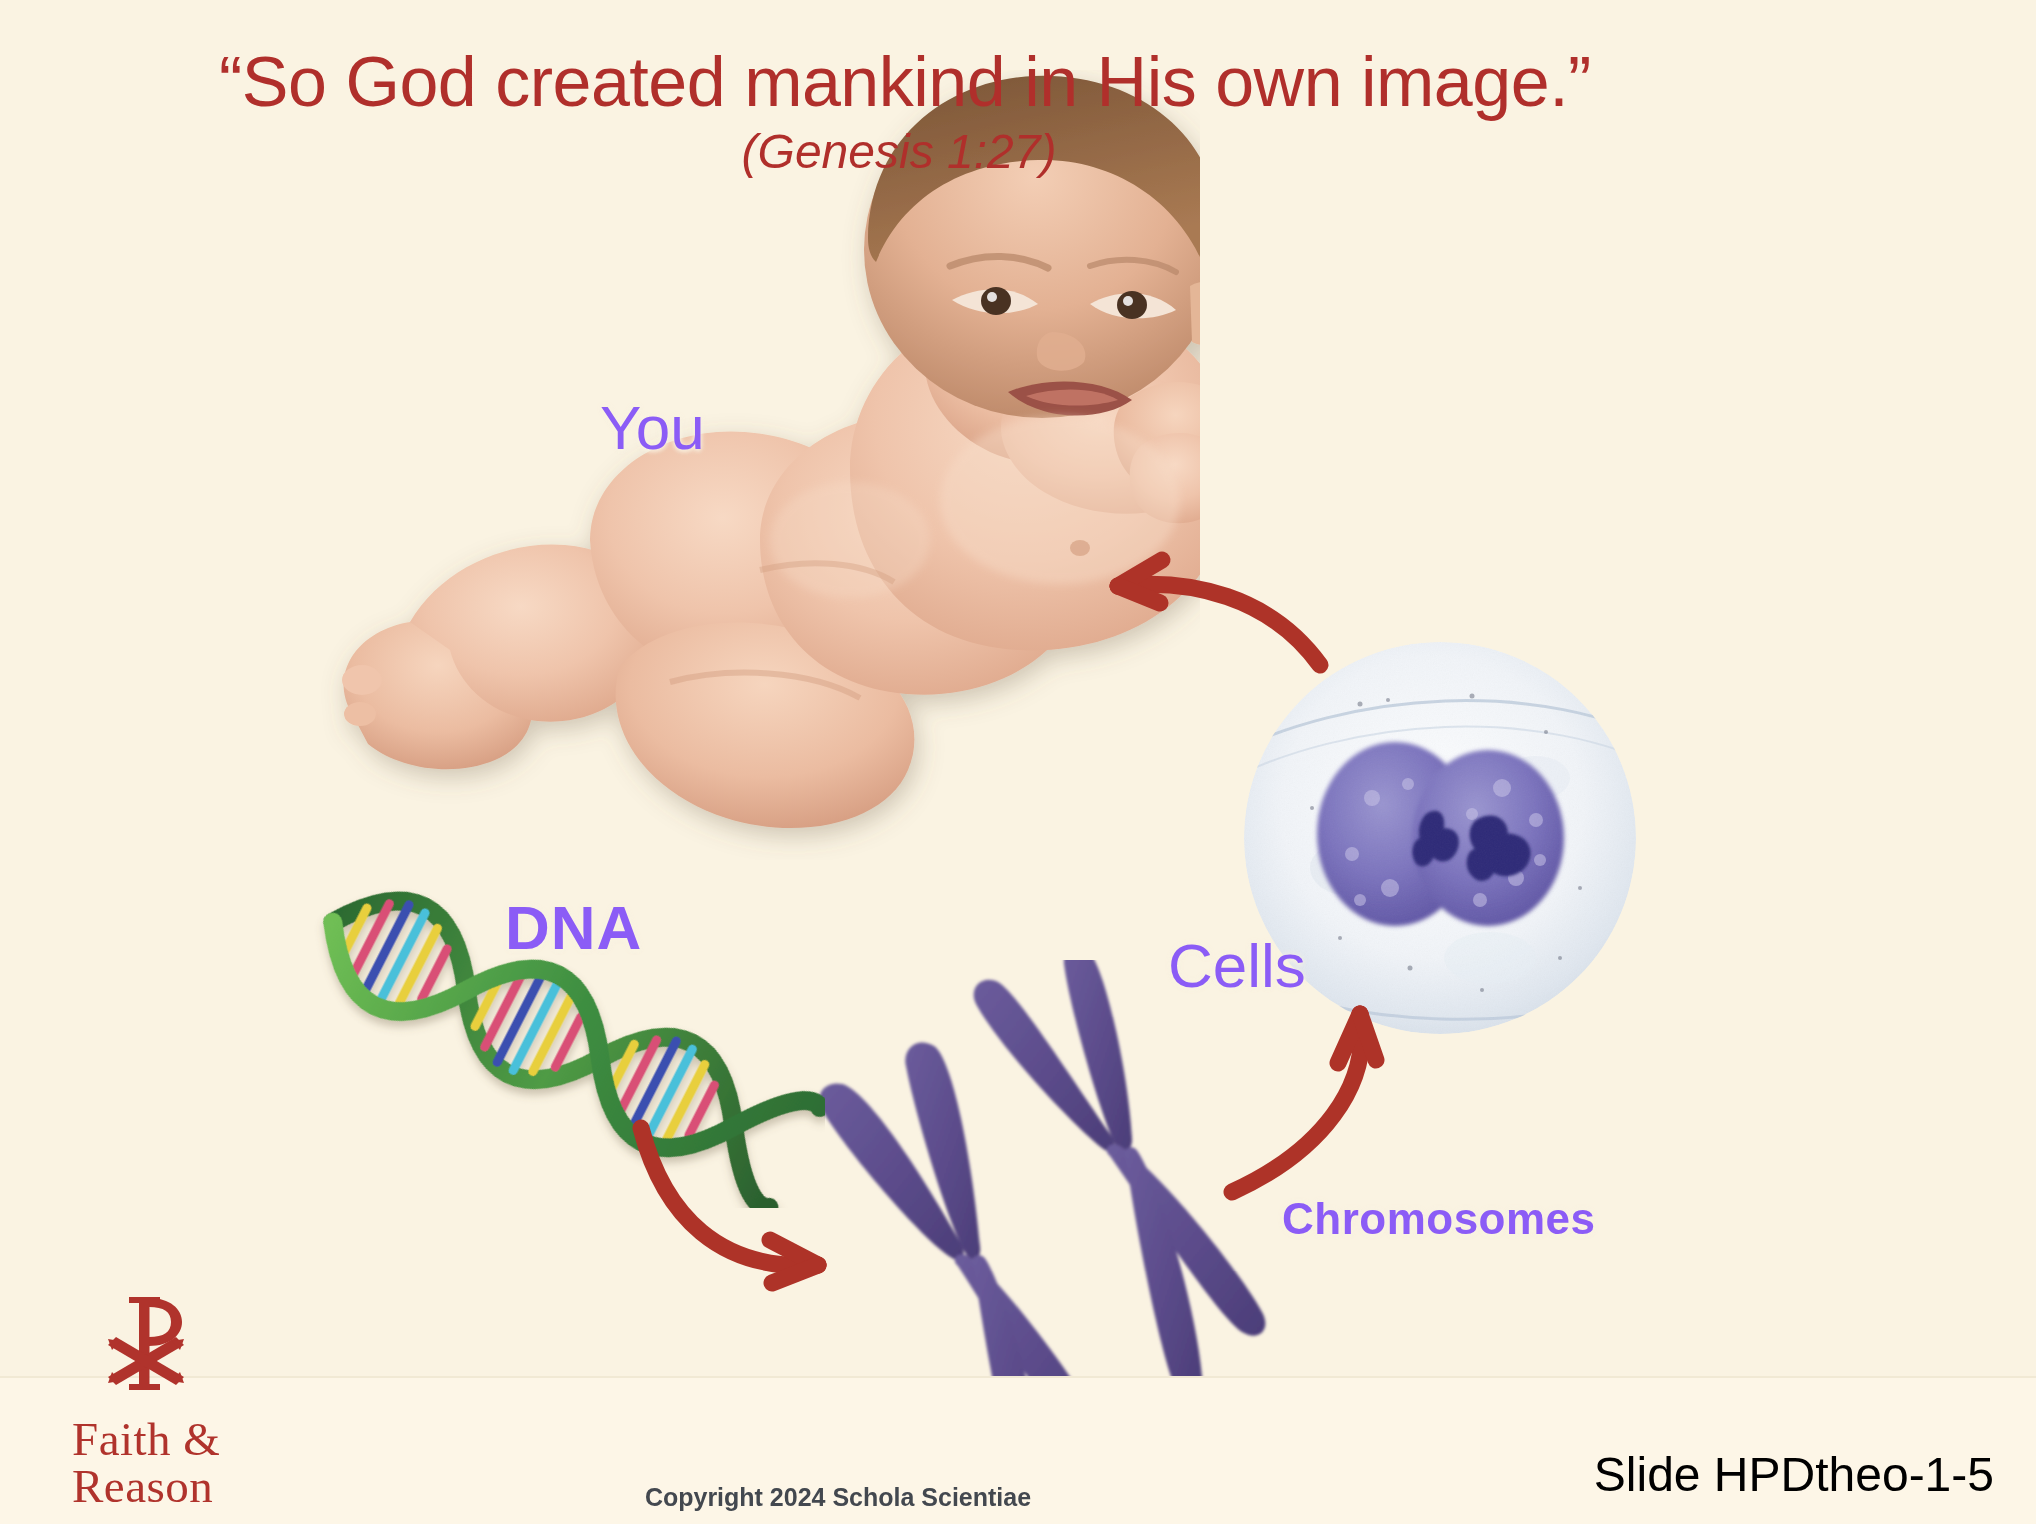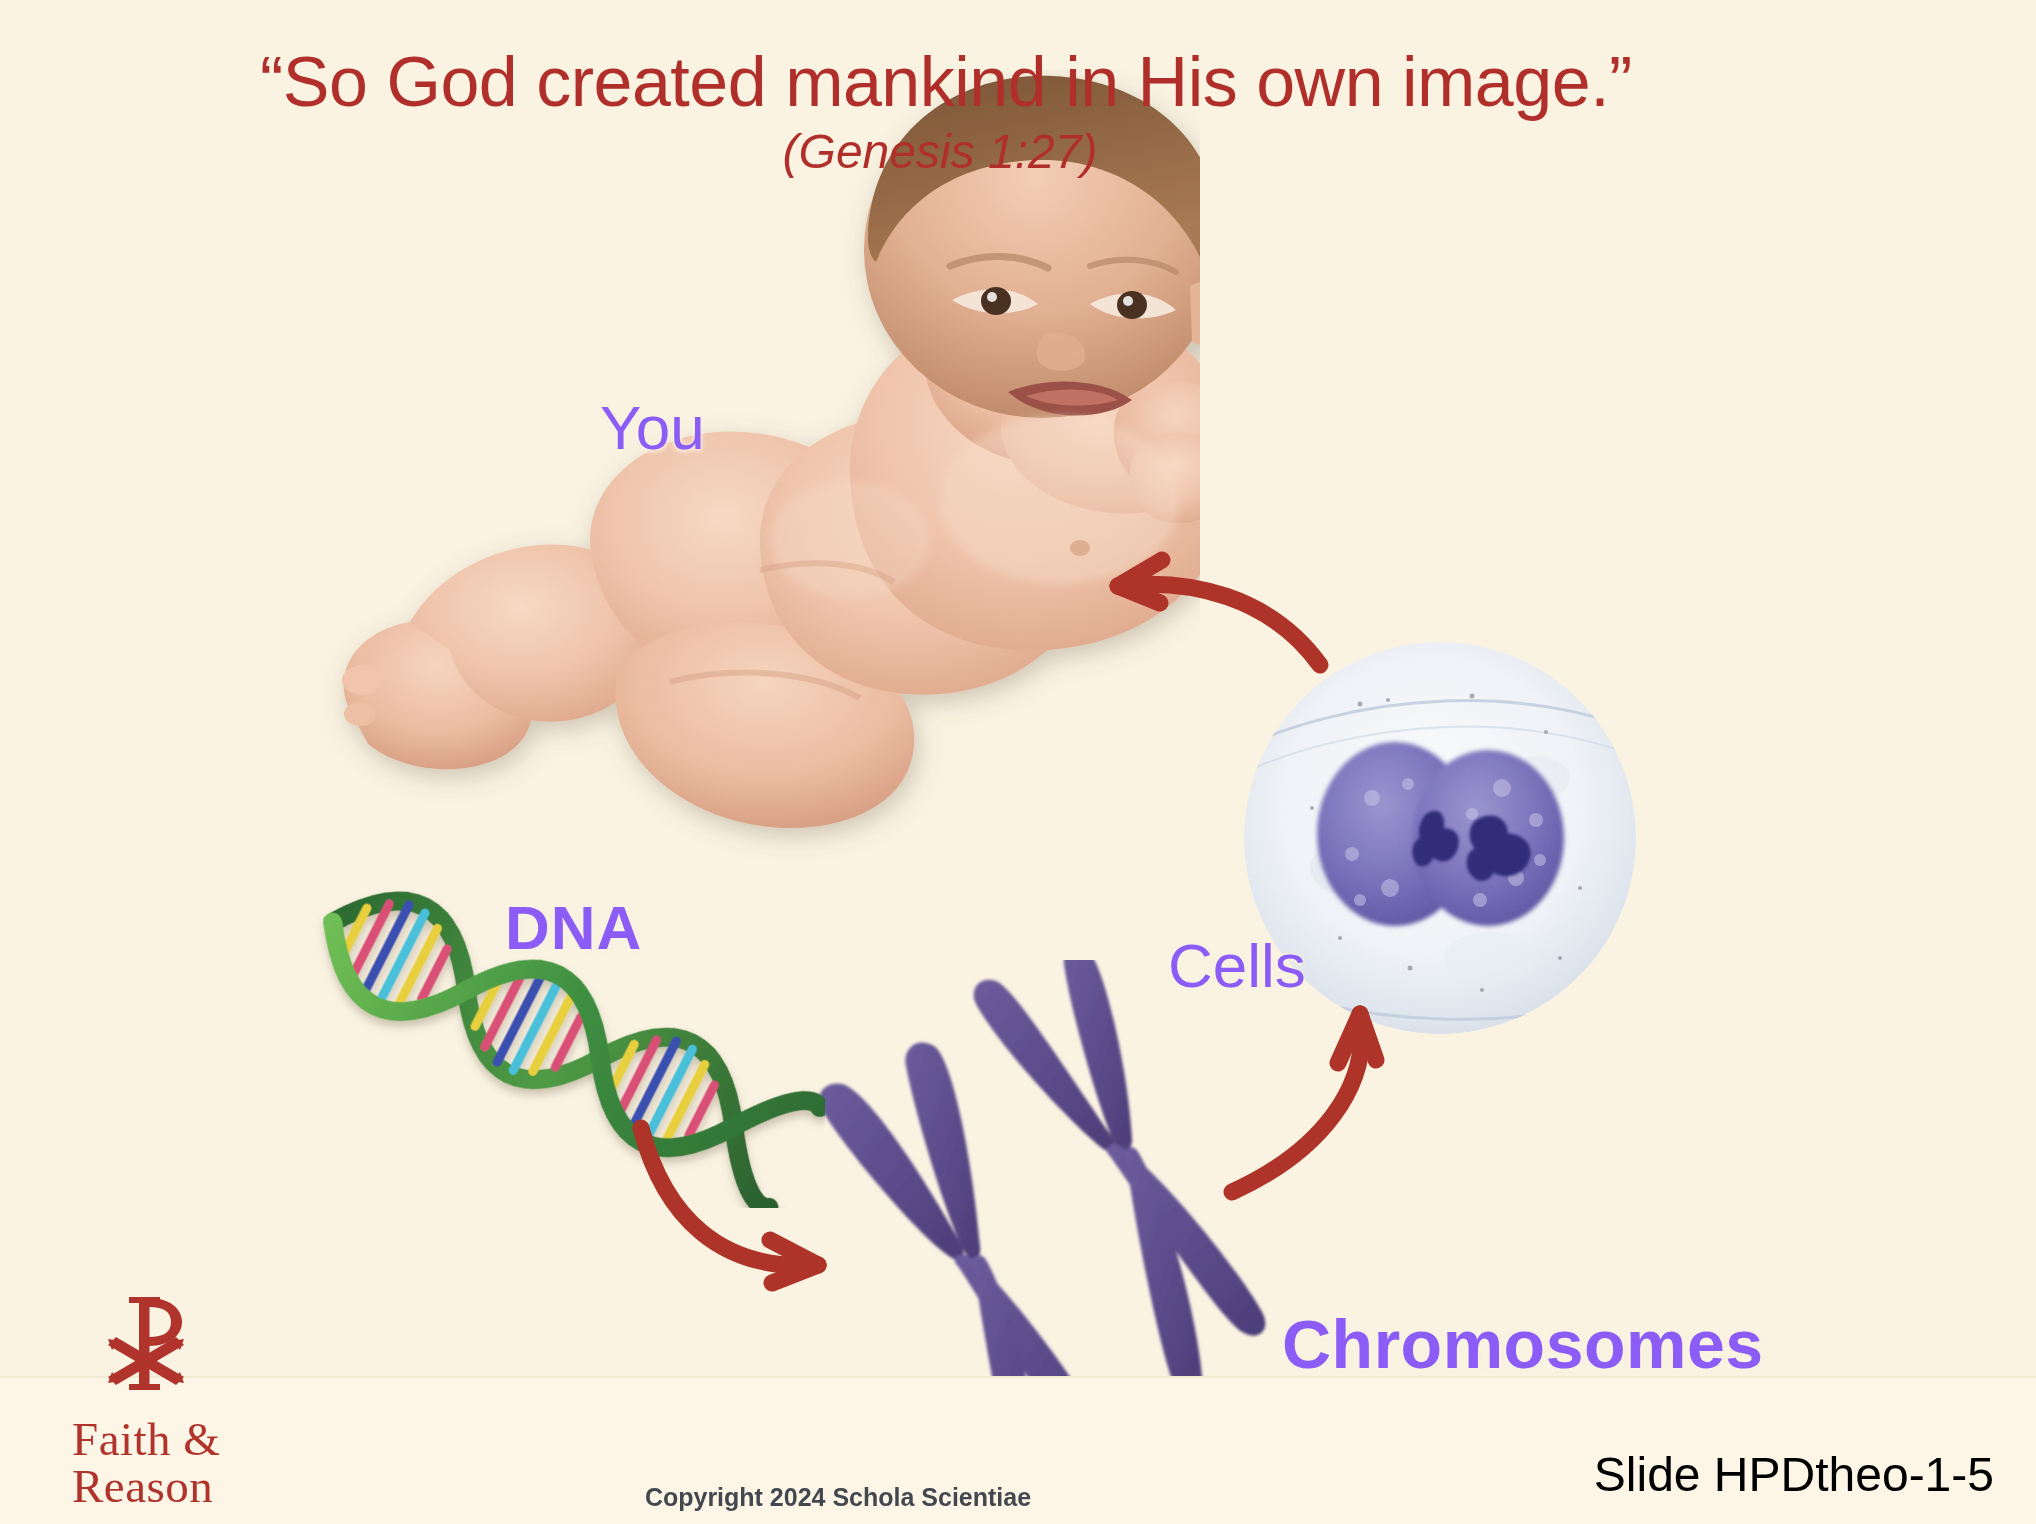--- a/index.html
+++ b/index.html
@@ -20,21 +20,20 @@
 
   
   #title-block {
     position: absolute;
     left: 0;
     top: 46px;
     width: 1810px;
     text-align: center;
     z-index: 40;
     pointer-events: none;
-    padding-left: 41px;
   }
   #slide-title {
     font-size: 70px;
     font-weight: 400;
     color: #B02F2B;
     letter-spacing: -0.5px;
     line-height: 1.04;
     white-space: nowrap;
   }
   #verse-citation {
@@ -120,22 +119,22 @@
     letter-spacing: 1px;
   }
   #label-cells {
     left: 1168px;
     top: 930px;
     font-size: 62px;
     font-weight: 400;
   }
   #label-chromosomes {
     left: 1282px;
-    top: 1305px;
-    font-size: 68px;
+    top: 1194px;
+    font-size: 44px;
     font-weight: 700;
     letter-spacing: 0.5px;
   }
 
   
   #footer-band {
     position: absolute;
     left: 0;
     bottom: 0;
     width: 2036px;

